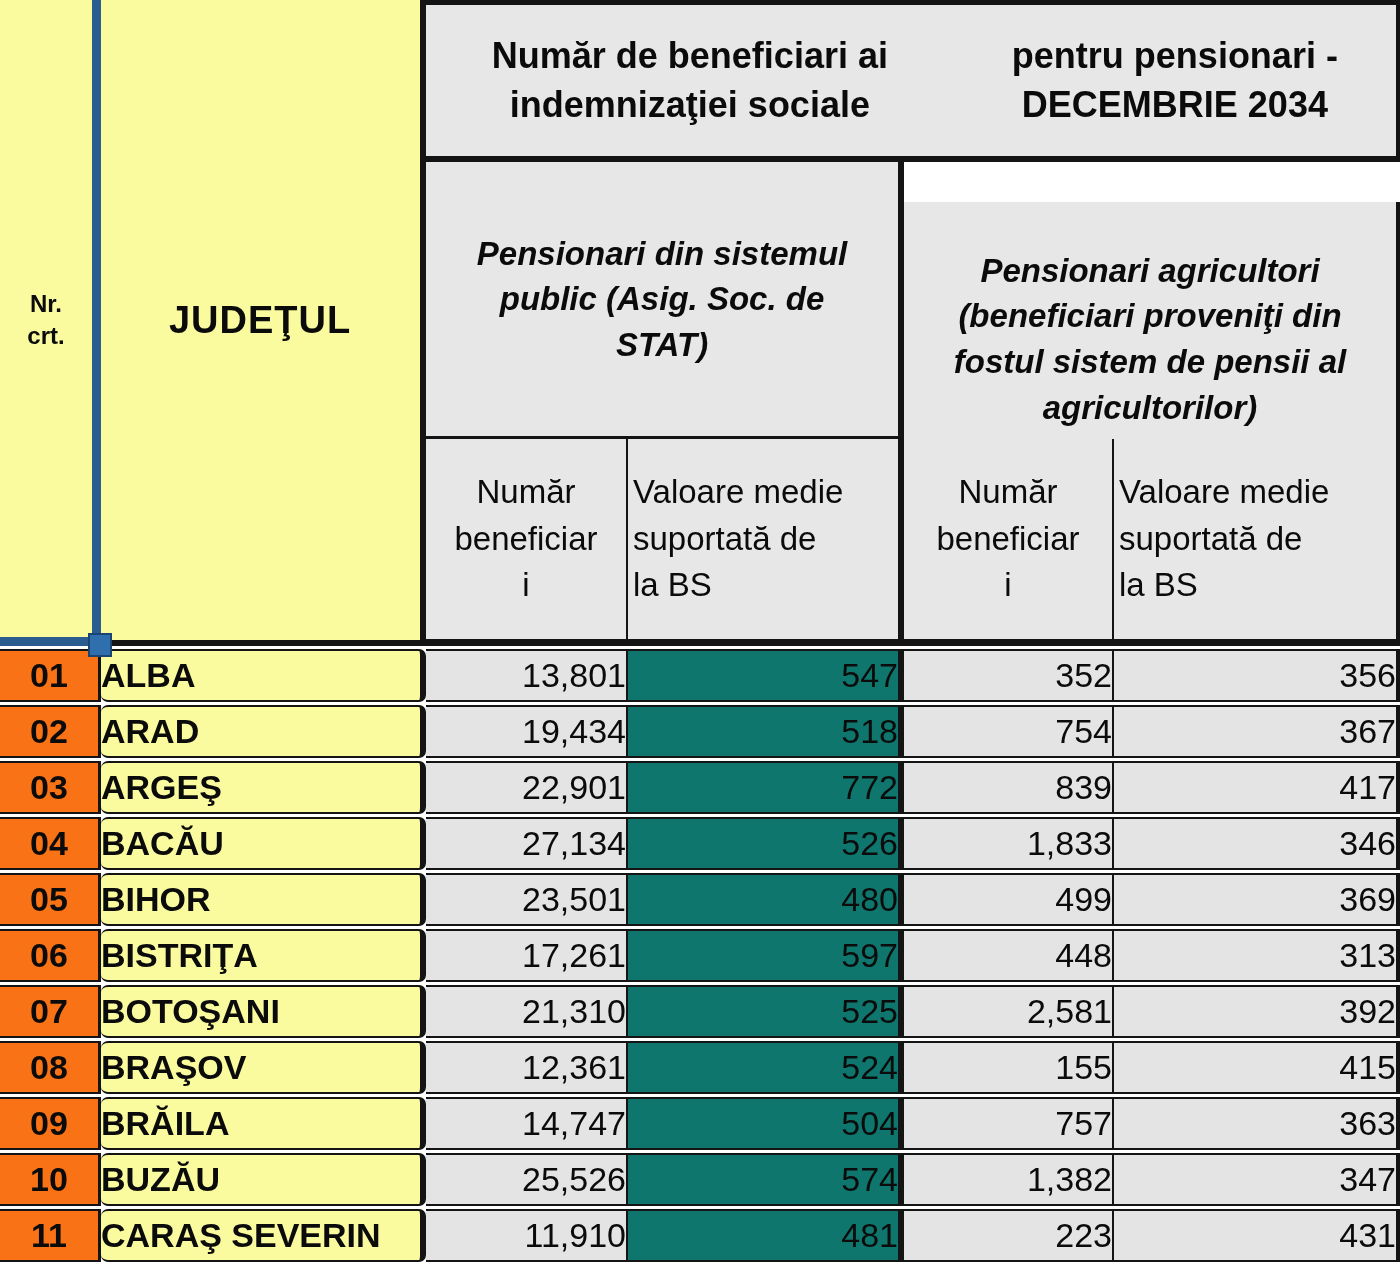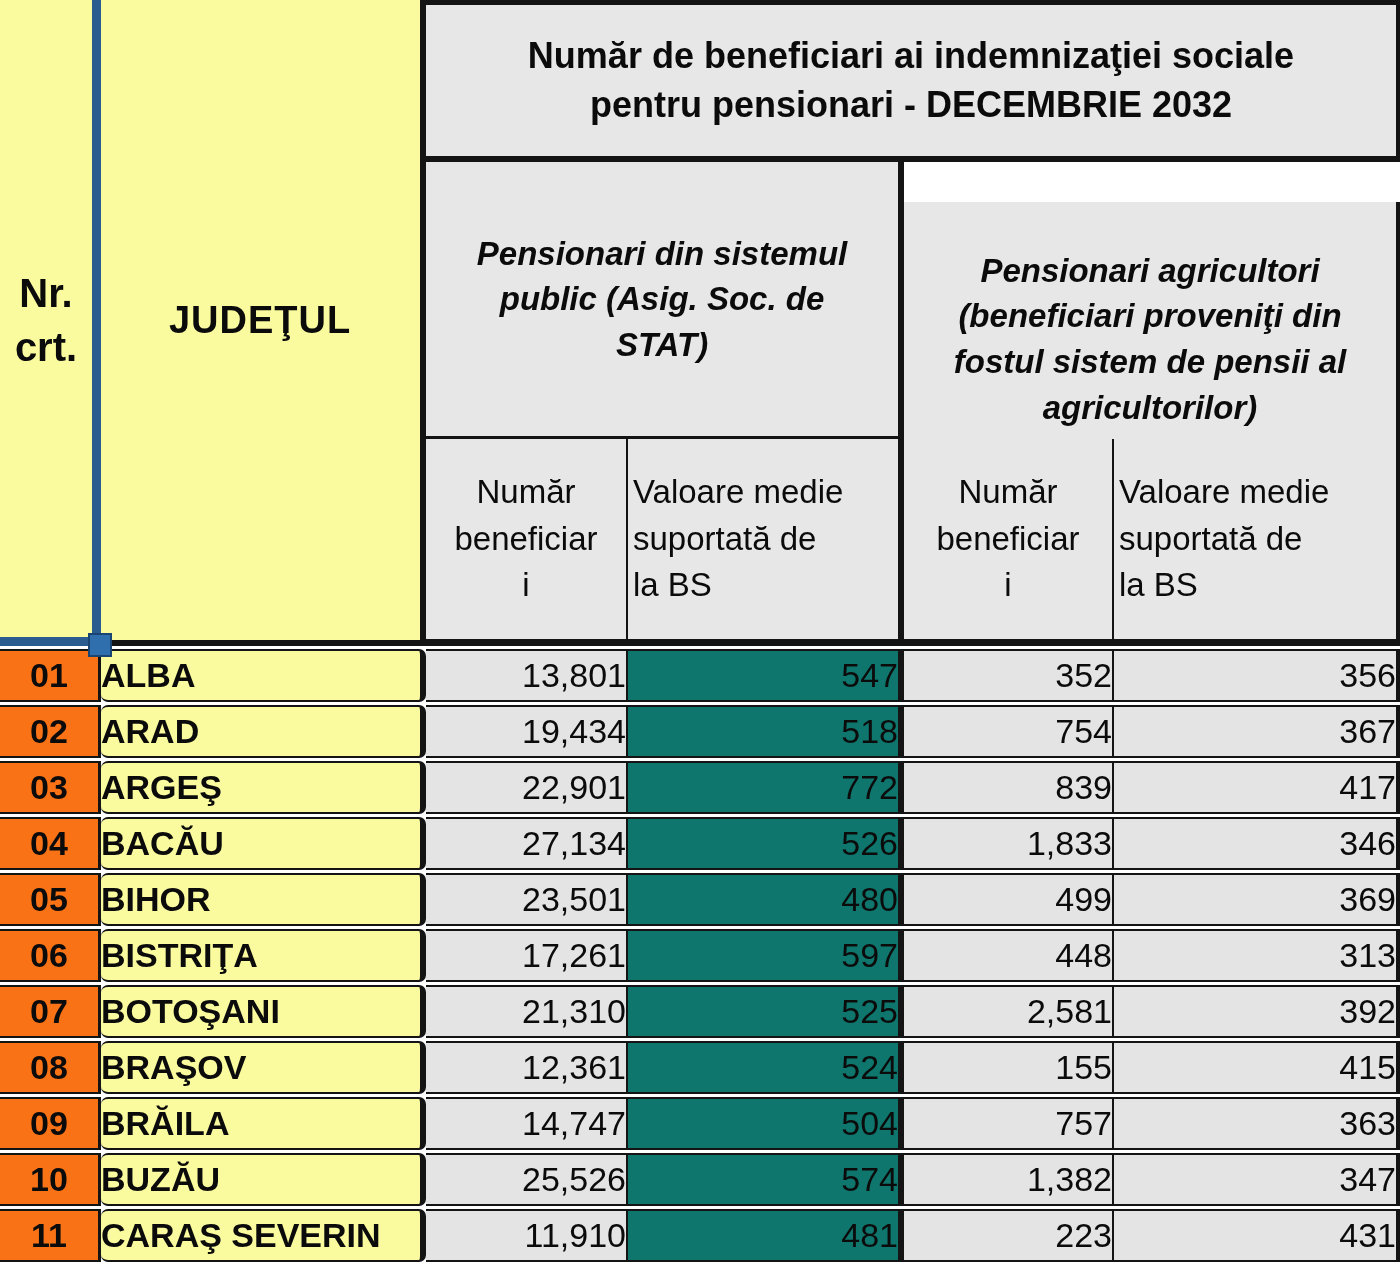--- a/index.html
+++ b/index.html
@@ -16,39 +16,39 @@
   
   .yellow-panel{
     position:absolute;left:0;top:0;width:426px;height:646px;
     background:#fafa9e;
     border-right:6px solid #141414;
     border-bottom:6px solid #141414;
   }
   .nrcrt{
     position:absolute;left:0;top:0;width:92px;height:640px;
     display:flex;flex-direction:column;justify-content:center;align-items:center;
-    font-weight:bold;font-size:40px;line-height:1.35;text-align:center;
+    font-weight:bold;font-size:24px;line-height:1.35;text-align:center;
   }
   .judet{
     position:absolute;left:100px;top:0;width:320px;height:640px;
     display:flex;justify-content:center;align-items:center;
     font-weight:bold;font-size:38px;letter-spacing:1px;
   }
 
   
   .freeze-v{position:absolute;left:92px;top:0;width:9px;height:646px;background:#2a5c8f;z-index:5;}
   .freeze-h{position:absolute;left:0;top:637px;width:101px;height:9px;background:#2a5c8f;z-index:5;}
   .freeze-sq{position:absolute;left:88px;top:633px;width:24px;height:24px;background:#2f6fae;border:2px solid #1a4472;z-index:6;}
 
   
   .hbox{position:absolute;background:#e7e7e7;border-color:#141414;border-style:solid;border-width:0;}
   .title-box{
     left:426px;top:0;width:974px;height:162px;
     border-top-width:5px;border-right-width:4px;border-bottom-width:6px;
-    display:flex;flex-direction:column;justify-content:center;align-items:center;
+    display:flex;flex-direction:row;justify-content:center;align-items:center;
     font-weight:bold;font-size:36px;line-height:1.34;text-align:center;
   }
   .grp{
     display:flex;flex-direction:column;justify-content:center;align-items:center;
     font-weight:bold;font-style:italic;font-size:33px;line-height:1.38;text-align:center;
     top:162px;height:277px;border-bottom-width:3px;
   }
   .grp1{left:426px;width:478px;border-right-width:6px;}
   .grp2{left:904px;width:496px;border-right-width:4px;margin-top:40px;}
   .sub{
@@ -93,21 +93,21 @@
       <span class="hline">Nr.</span>
       <span class="hline">crt.</span>
     </div>
     <div class="judet">
       <span>JUDEŢUL</span>
     </div>
   </div>
 
   <div class="hbox title-box">
     <span class="hline">Număr de beneficiari ai indemnizaţiei sociale</span>
-    <span class="hline">pentru pensionari - DECEMBRIE 2032</span>
+    <span class="hline">pentru pensionari - DECEMBRIE 2034</span>
   </div>
 
   <div class="hbox grp grp1">
     <span class="hline">Pensionari din sistemul</span>
     <span class="hline">public (Asig. Soc. de</span>
     <span class="hline">STAT)</span>
   </div>
   <div class="hbox grp grp2">
     <span class="hline">Pensionari agricultori</span>
     <span class="hline">(beneficiari proveniţi din</span>

